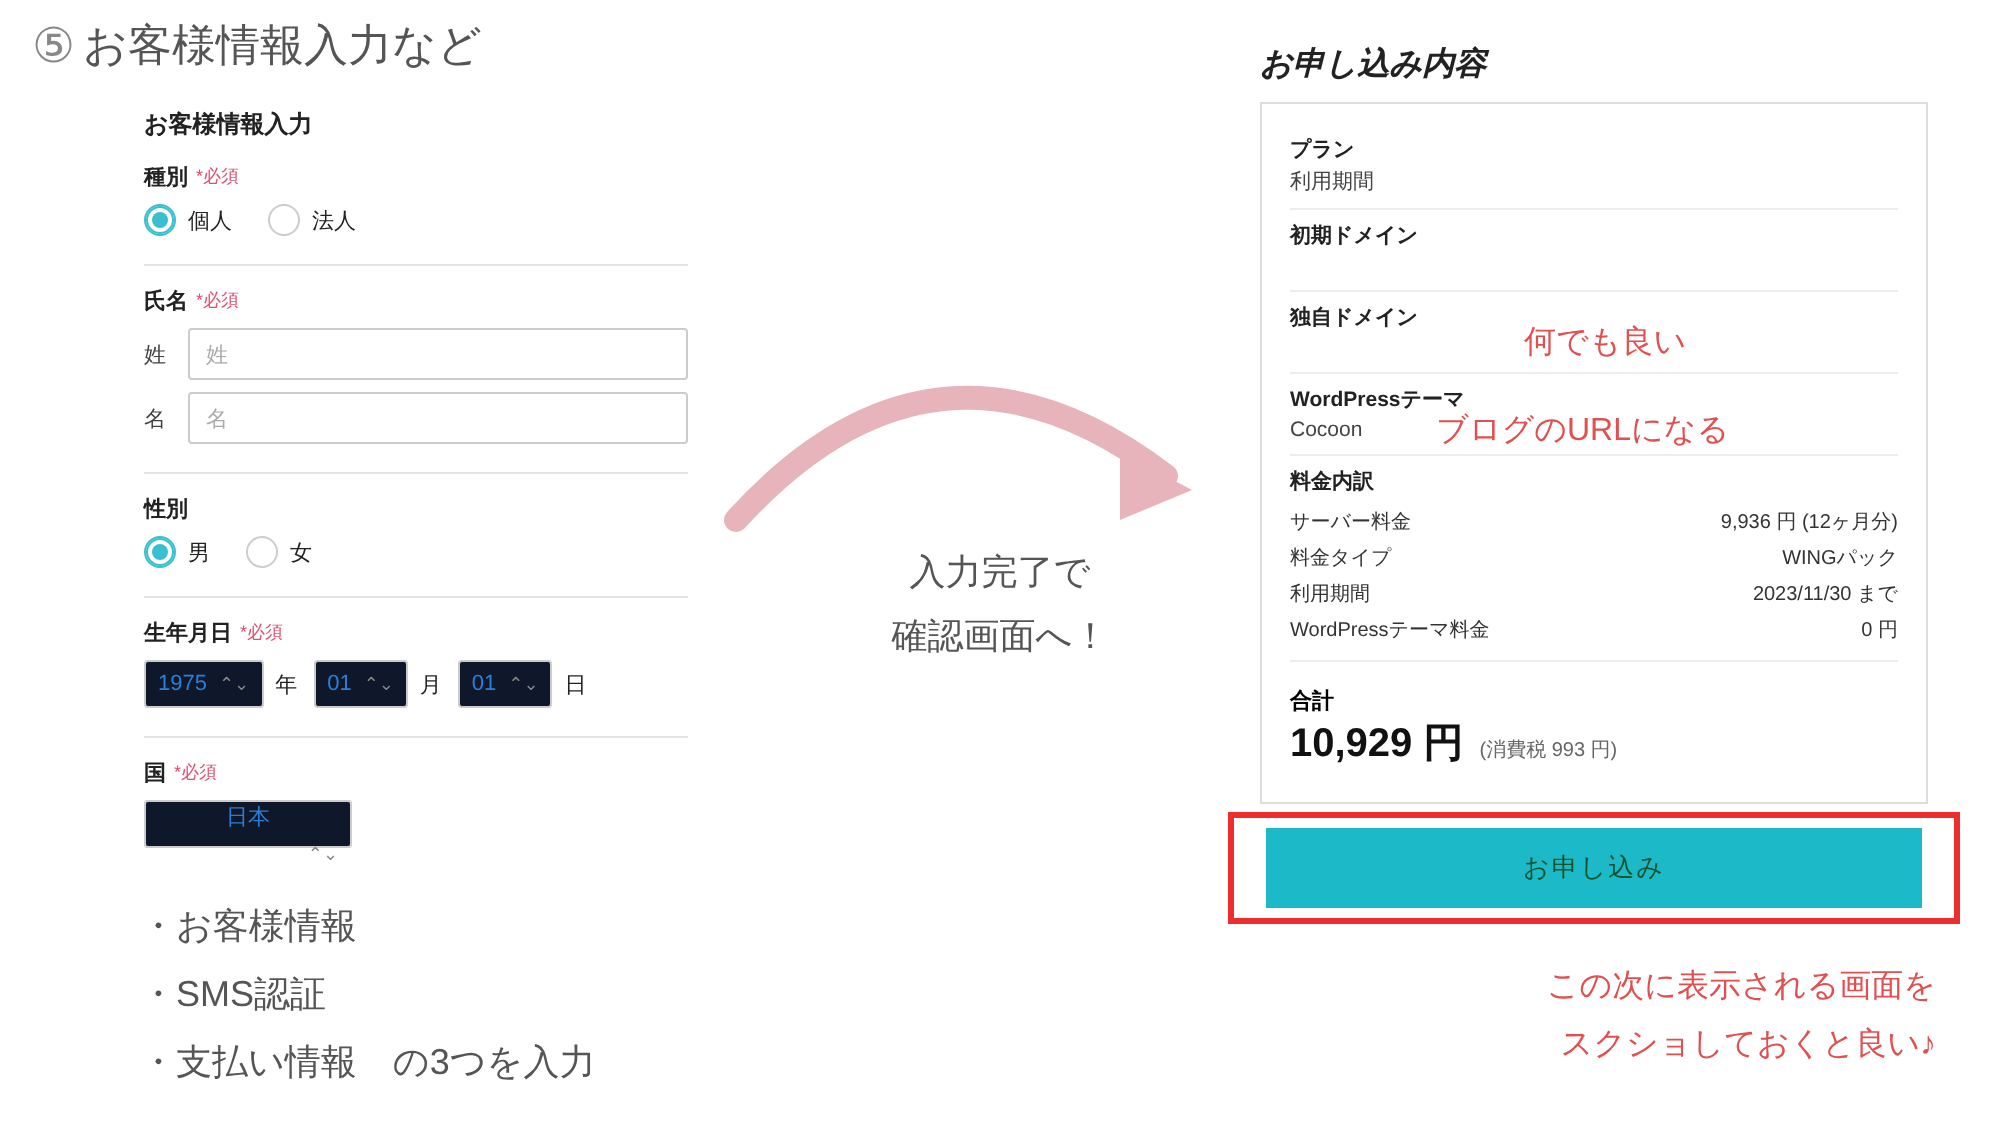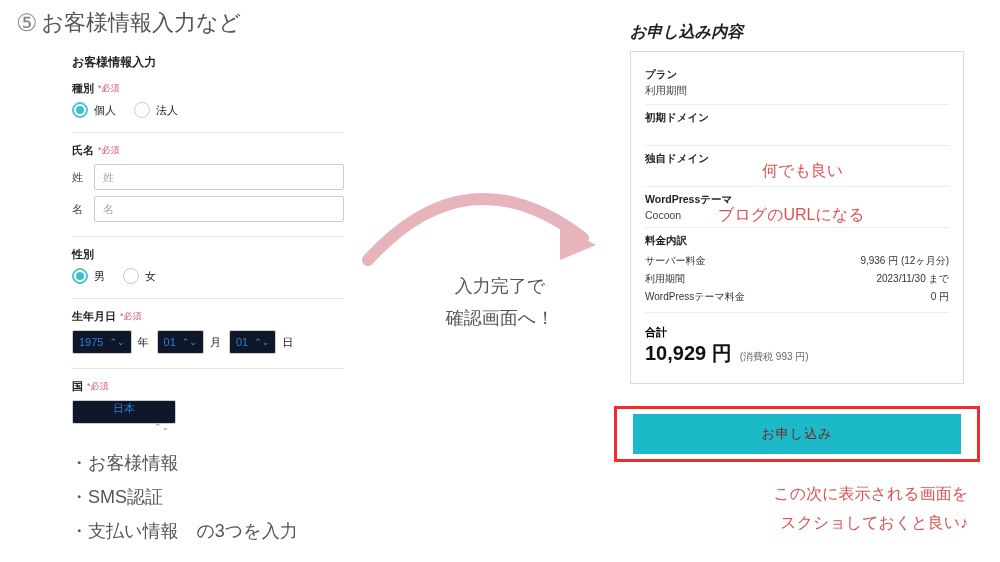--- a/index.html
+++ b/index.html
@@ -152,21 +152,21 @@
       border: 3px solid #f02d2d;
       display: flex;
       align-items: center;
       justify-content: center;
       padding: 5px 16px;
     }
     .submit-btn {
       width: 100%;
       height: 40px;
       background: #1cb9c8;
-      color: #7f1d1d;
+      color: #14532d;
       display: flex;
       align-items: center;
       justify-content: center;
       font-size: 13px;
       letter-spacing: 1px;
     }
     .bottom-note {
       position: absolute;
       right: 32px;
       top: 480px;
@@ -322,20 +322,24 @@
       <div class="sum-value">Cocoon</div>
     </div>
     <div class="sum-row">
       <div class="sum-label">料金内訳</div>
       <div style="margin-top:4px">
         <div class="pricing">
             <span>サーバー料金</span>
             <span>9,936 円 (12ヶ月分)</span>
           </div>
         <div class="pricing">
+            <span>料金タイプ</span>
+            <span>WINGパック</span>
+          </div>
+        <div class="pricing">
             <span>利用期間</span>
             <span>2023/11/30 まで</span>
           </div>
         <div class="pricing">
             <span>WordPressテーマ料金</span>
             <span>0 円</span>
           </div>
       </div>
     </div>
     <div class="sum-row">

